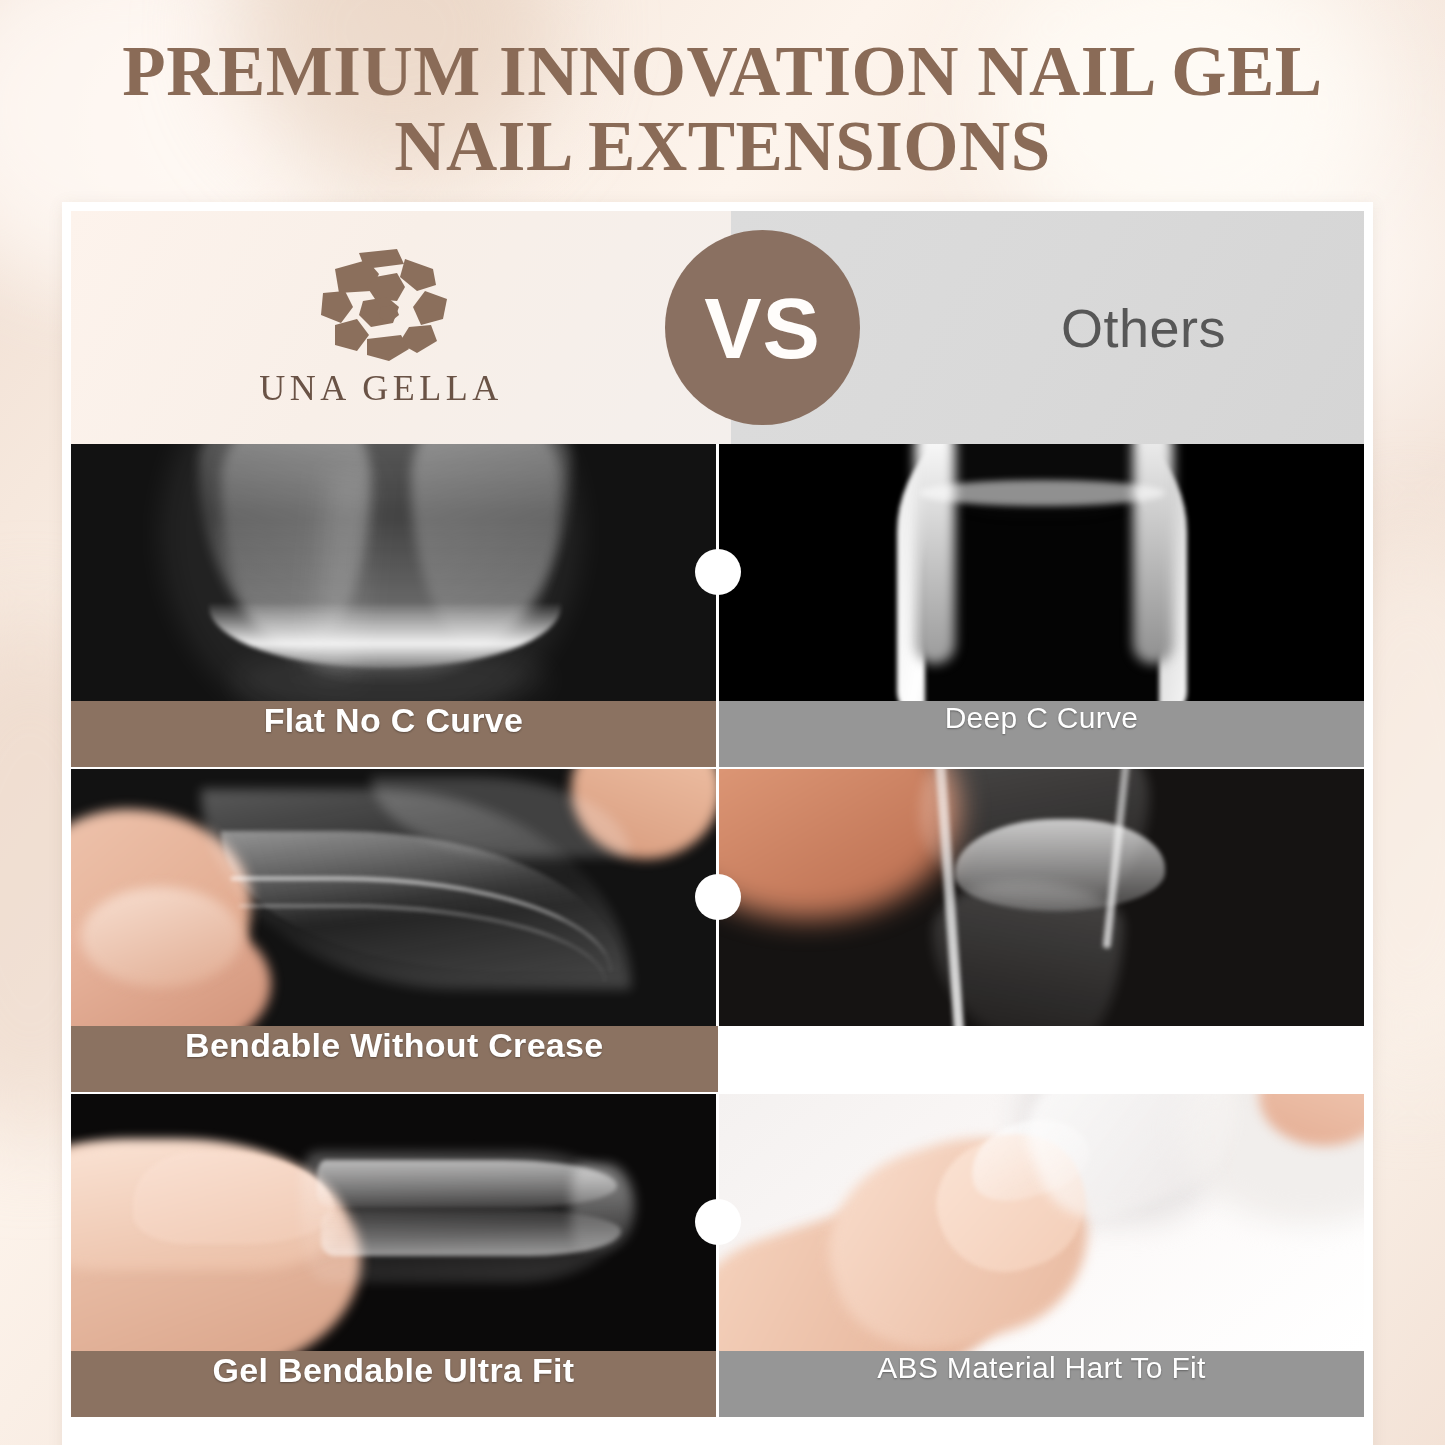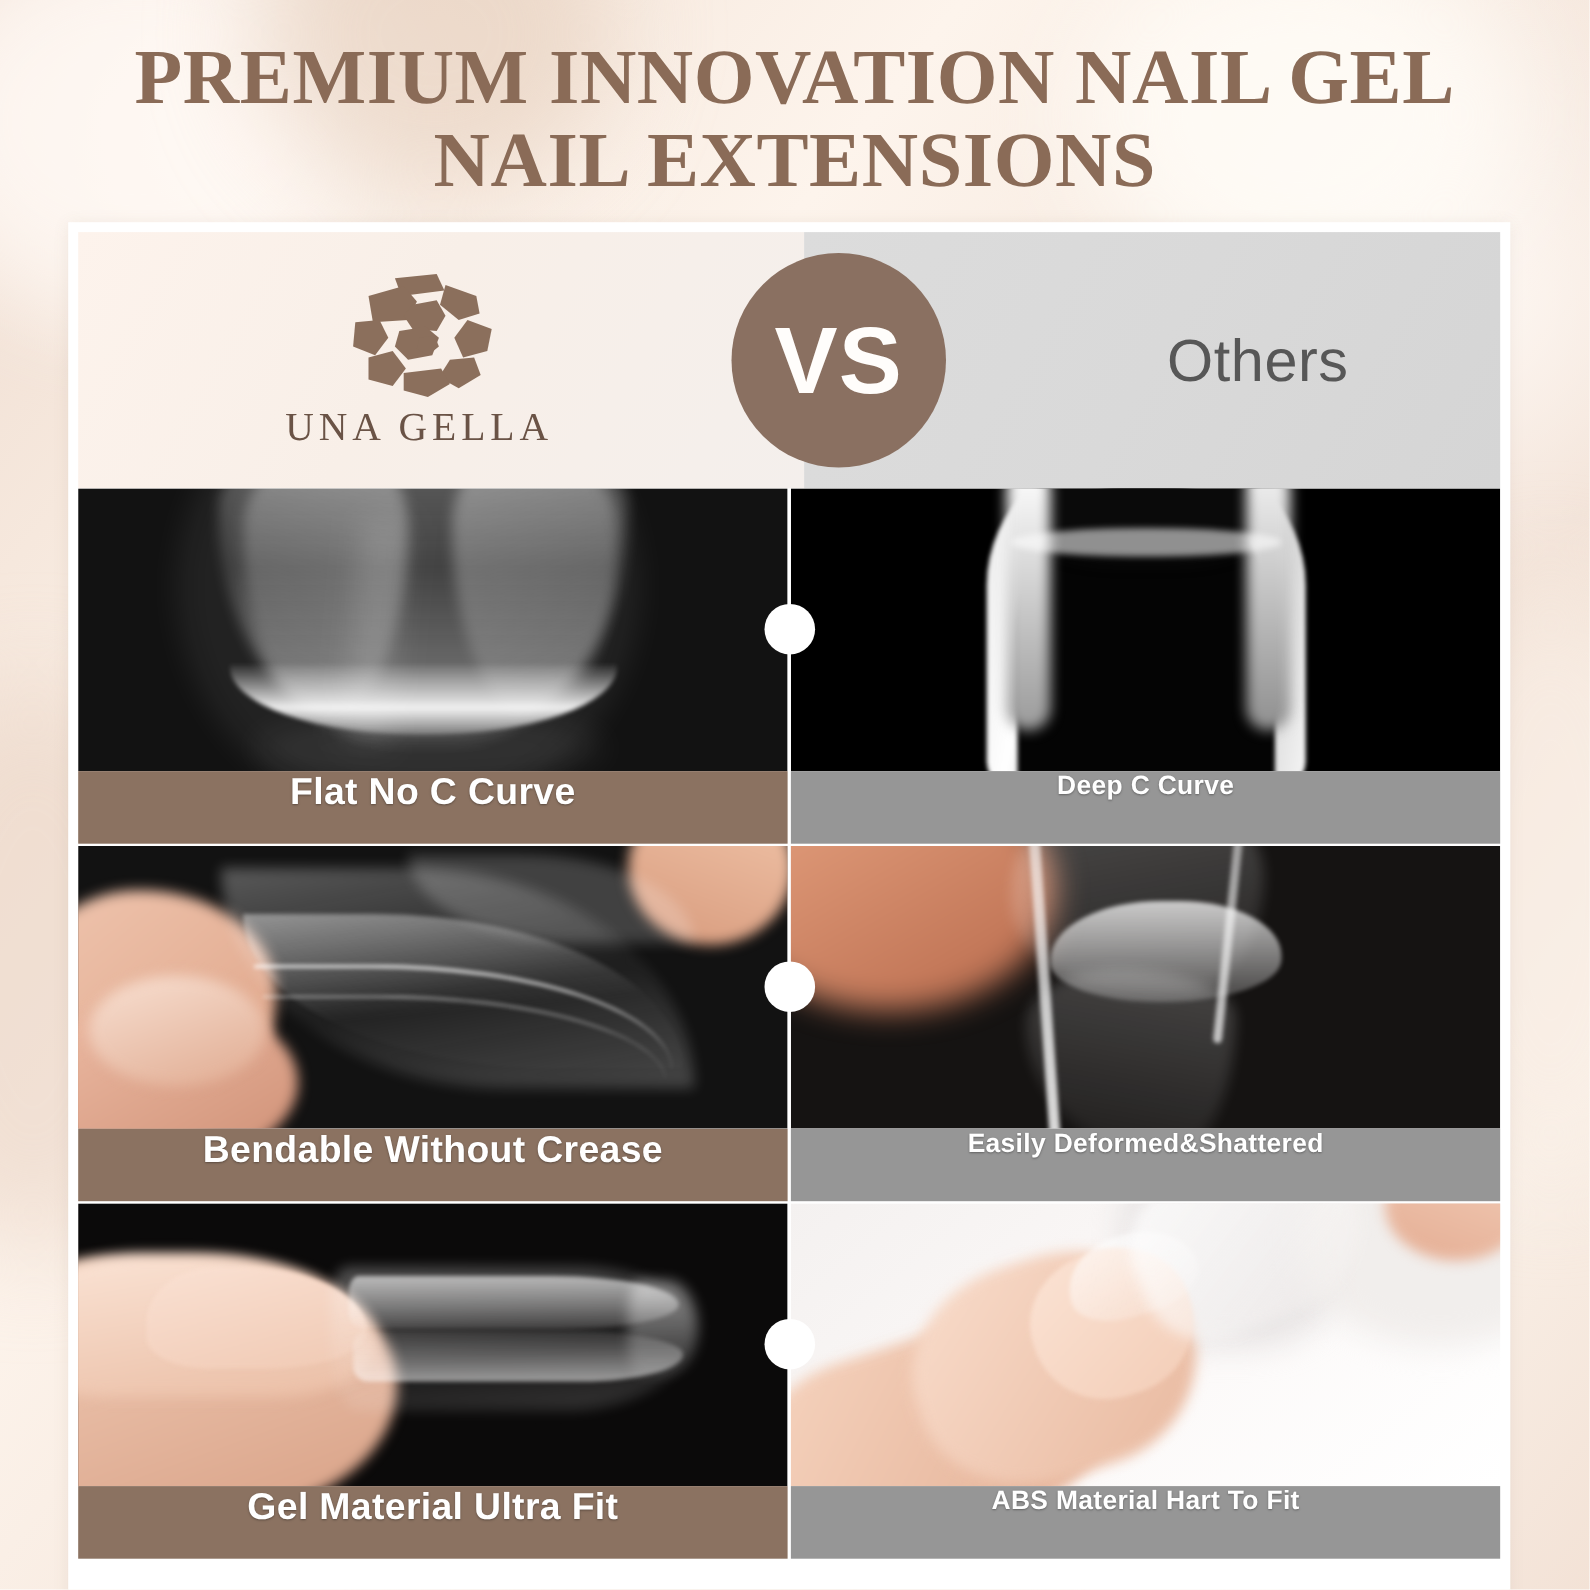--- a/index.html
+++ b/index.html
@@ -131,22 +131,22 @@
   }
   .label-bar.ours {
     background:#8b7261;
     font-weight:700;
     font-size:34px;
     letter-spacing:.3px;
     margin-right:3px;
   }
   .label-bar.theirs {
     background:#969696;
-    font-weight:700;
-    font-size:24px;
+    font-weight:400;
+    font-size:30px;
     letter-spacing:.3px;
   }
 
   
   .seam-dot {
     position:absolute;
     left:50%;
     top:128px;
     transform:translate(-50%,-50%);
     width:46px; height:46px;
@@ -283,23 +283,20 @@
             <div class="soft" style="left:214px; top:112px; width:190px; height:170px; border-radius:44% 56% 32% 68% / 30% 26% 74% 70%; background:linear-gradient(190deg, rgba(255,255,255,.22), rgba(255,255,255,.04));"></div>
             <div class="sharpish" style="left:224px; top:-60px; width:10px; height:330px; background:linear-gradient(180deg, rgba(255,255,255,.55), rgba(255,255,255,.85)); border-radius:6px; transform:rotate(-4deg);"></div>
             <div class="sharpish" style="left:396px; top:-60px; width:8px; height:240px; background:linear-gradient(180deg, rgba(255,255,255,.45), rgba(255,255,255,.7)); border-radius:6px; transform:rotate(6deg);"></div>
           </div>
 
         </div>
         <div class="row-labels">
           <div class="label-bar ours">
             <span>Bendable Without Crease</span>
           </div>
-          <div class="label-bar theirs">
-            <span>Easily Deformed&amp;Shattered</span>
-          </div>
         </div>
         <div class="seam-dot"></div>
       </div>
 
       <div class="row">
         <div class="row-photos">
 
           <div class="photo left">
             <div class="black-bg" style="background:#0b0a0a;"></div>
 
@@ -324,21 +321,21 @@
 
             <div class="sharpish" style="left:218px; top:42px; width:148px; height:134px; border-radius:48% 48% 46% 46% / 46% 46% 50% 50%; background:linear-gradient(150deg,#fbe3d4,#f3cdb7); transform:rotate(-18deg);"></div>
             <div class="sharpish" style="left:250px; top:28px; width:120px; height:74px; border-radius:44% 50% 40% 44% / 60% 60% 40% 40%; background:linear-gradient(170deg, rgba(255,255,255,.62), rgba(255,255,255,.16)); transform:rotate(-18deg);"></div>
             <div class="soft" style="left:310px; top:-40px; width:210px; height:150px; border-radius:30% 40% 40% 30% / 40% 50% 50% 40%; background:linear-gradient(150deg, rgba(255,255,255,.8), rgba(244,240,238,.35)); transform:rotate(-22deg);"></div>
             <div class="soft" style="left:540px; top:-48px; width:130px; height:100px; border-radius:50%; background:linear-gradient(200deg,#f3cdb8,#e4ad93);"></div>
           </div>
 
         </div>
         <div class="row-labels">
           <div class="label-bar ours">
-            <span>Gel Material Ultra Fit</span>
+            <span>Gel Bendable Ultra Fit</span>
           </div>
           <div class="label-bar theirs">
             <span>ABS Material Hart To Fit</span>
           </div>
         </div>
         <div class="seam-dot"></div>
       </div>
 
     </div>
   </div>

